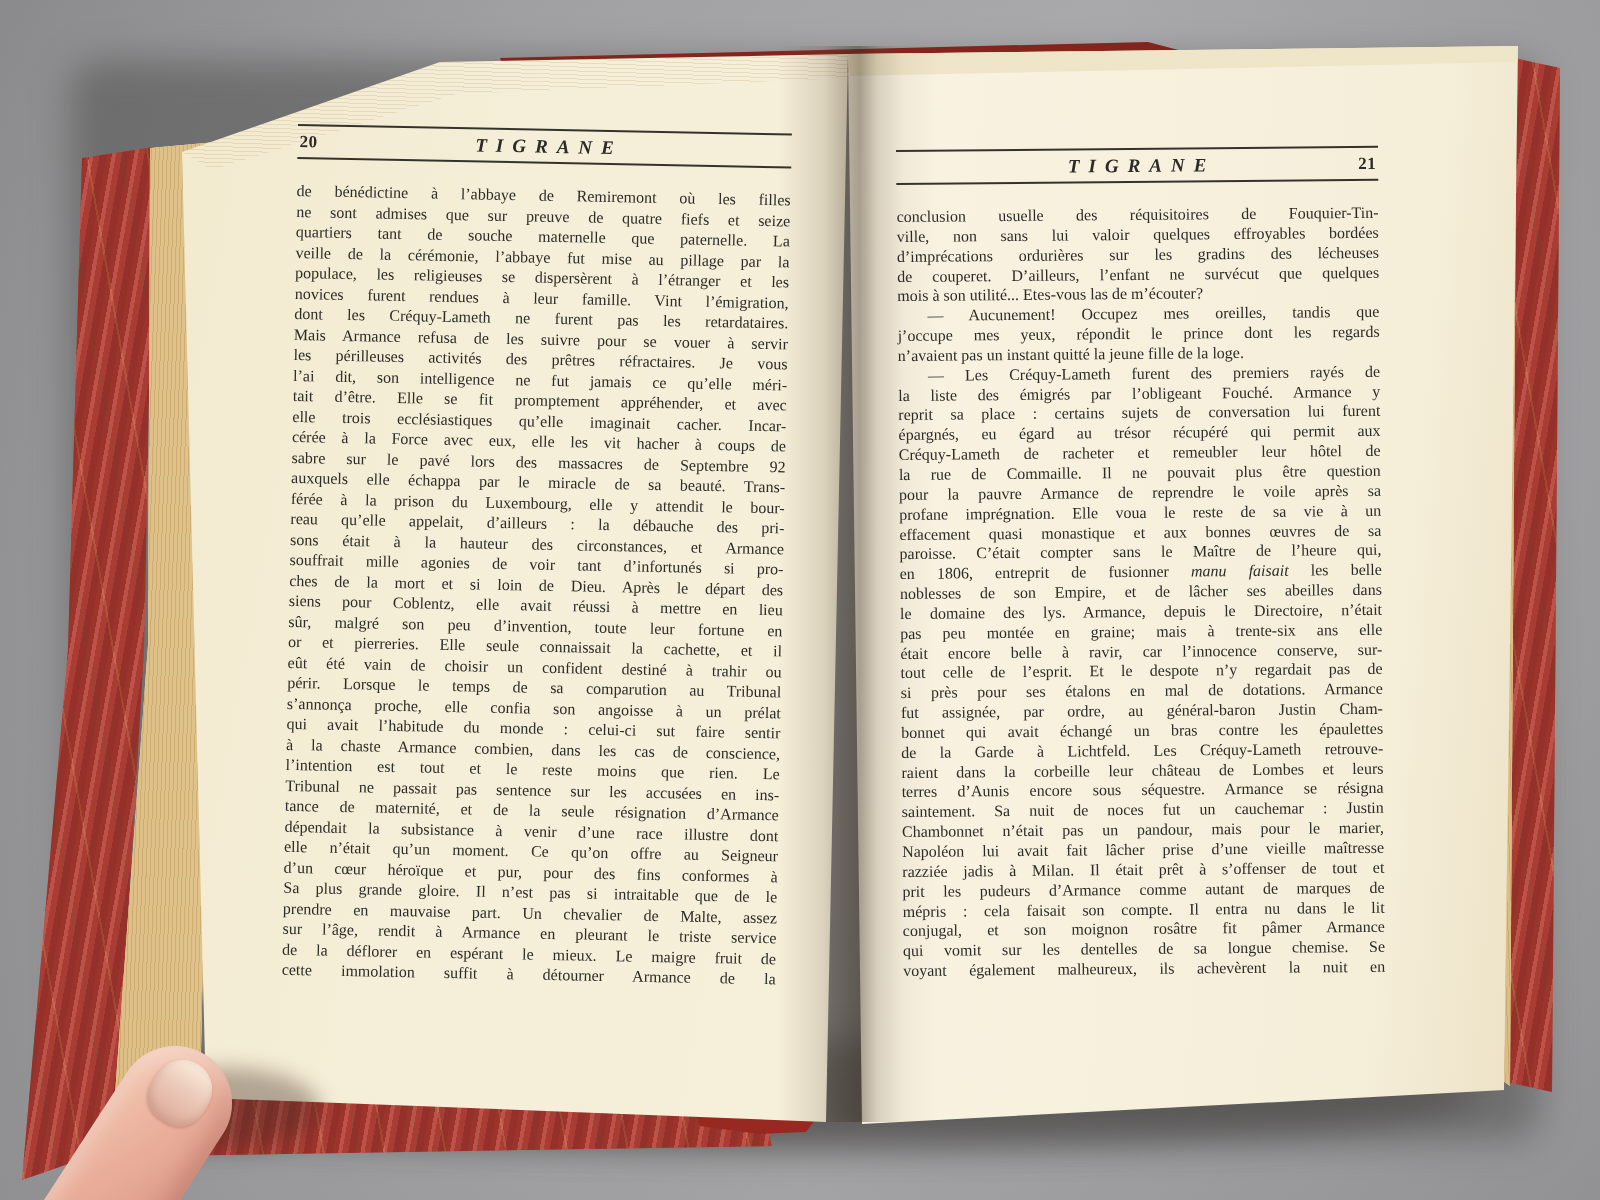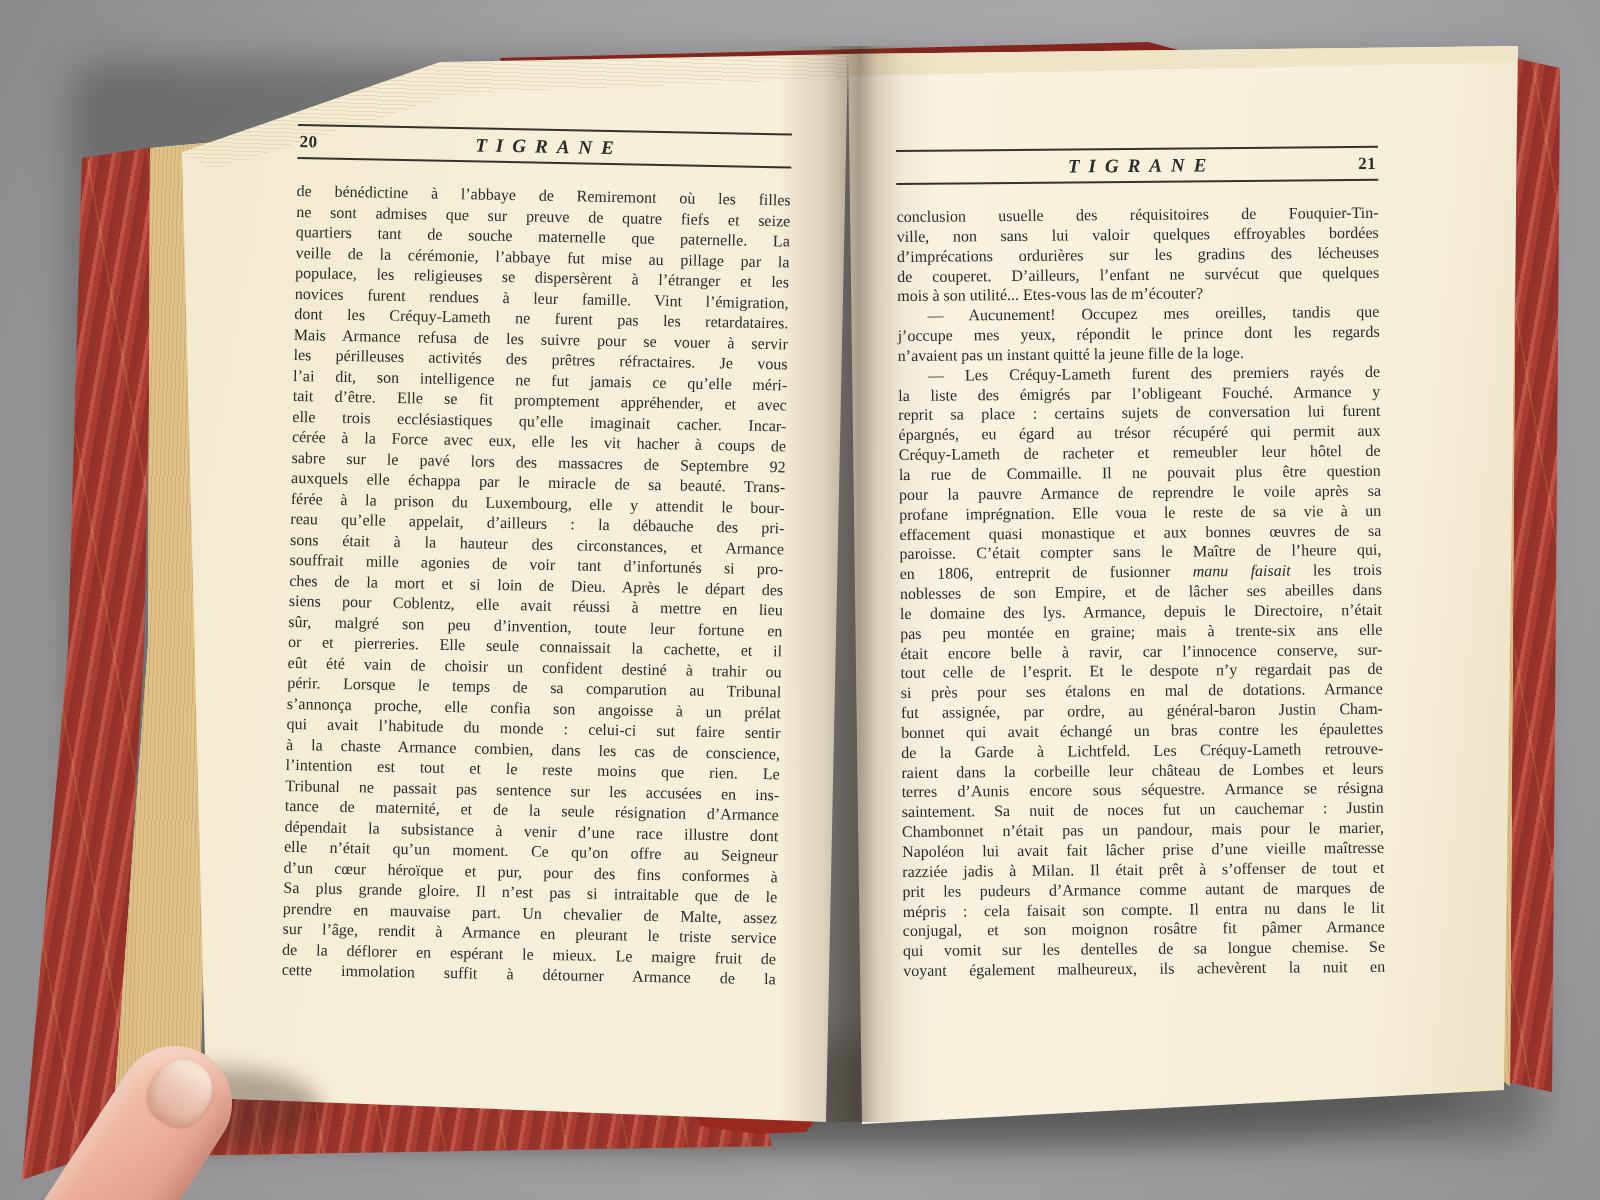--- a/index.html
+++ b/index.html
@@ -191,21 +191,21 @@
         <div class="line indent"><span>— Les Créquy-Lameth furent des premiers rayés de</span></div>
         <div class="line"><span>la liste des émigrés par l’obligeant Fouché. Armance y</span></div>
         <div class="line"><span>reprit sa place : certains sujets de conversation lui furent</span></div>
         <div class="line"><span>épargnés, eu égard au trésor récupéré qui permit aux</span></div>
         <div class="line"><span>Créquy-Lameth de racheter et remeubler leur hôtel de</span></div>
         <div class="line"><span>la rue de Commaille. Il ne pouvait plus être question</span></div>
         <div class="line"><span>pour la pauvre Armance de reprendre le voile après sa</span></div>
         <div class="line"><span>profane imprégnation. Elle voua le reste de sa vie à un</span></div>
         <div class="line"><span>effacement quasi monastique et aux bonnes œuvres de sa</span></div>
         <div class="line"><span>paroisse. C’était compter sans le Maître de l’heure qui,</span></div>
-        <div class="line"><span>en 1806, entreprit de fusionner </span><i>manu faisait</i><span> les trois</span></div>
+        <div class="line"><span>en 1806, entreprit de fusionner </span><i>manu faisait</i><span> les belle</span></div>
         <div class="line"><span>noblesses de son Empire, et de lâcher ses abeilles dans</span></div>
         <div class="line"><span>le domaine des lys. Armance, depuis le Directoire, n’était</span></div>
         <div class="line"><span>pas peu montée en graine; mais à trente-six ans elle</span></div>
         <div class="line"><span>était encore belle à ravir, car l’innocence conserve, sur-</span></div>
         <div class="line"><span>tout celle de l’esprit. Et le despote n’y regardait pas de</span></div>
         <div class="line"><span>si près pour ses étalons en mal de dotations. Armance</span></div>
         <div class="line"><span>fut assignée, par ordre, au général-baron Justin Cham-</span></div>
         <div class="line"><span>bonnet qui avait échangé un bras contre les épaulettes</span></div>
         <div class="line"><span>de la Garde à Lichtfeld. Les Créquy-Lameth retrouve-</span></div>
         <div class="line"><span>raient dans la corbeille leur château de Lombes et leurs</span></div>

